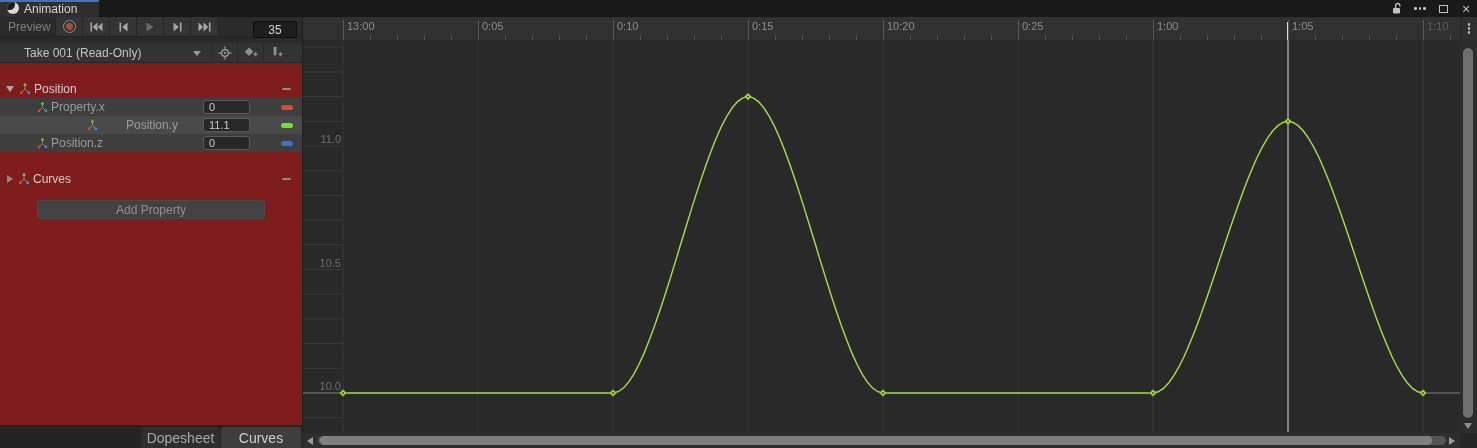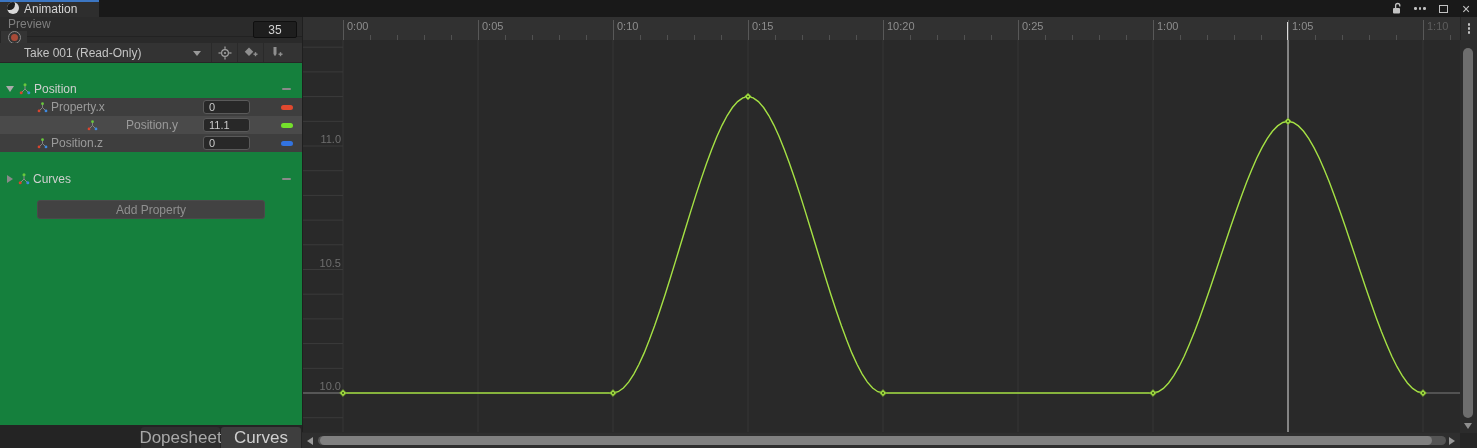--- a/index.html
+++ b/index.html
@@ -16,42 +16,42 @@
   .clip-icon{width:12px;height:12px;border-radius:50%;background:#d8d8d8;position:relative;overflow:hidden;flex:0 0 auto;}
   .clip-icon::before{content:"";position:absolute;left:-3px;top:-3px;width:11px;height:11px;border-radius:50%;background:#1d1d1d;}
   .win-controls{position:absolute;right:4px;top:0;height:17px;display:flex;align-items:center;gap:9px;}
   .wc{display:flex;align-items:center;justify-content:center;width:14px;height:14px;cursor:default;}
   .dots span{display:block;width:2.5px;height:2.5px;border-radius:50%;background:#c2c2c2;margin:1.6px auto;}
   .maxbox{width:9px;height:8px;border:1.5px solid #c2c2c2;}
   .close-glyph{font-size:14px;color:#c2c2c2;line-height:1;}
 
   
   .toolbar{position:absolute;left:0;top:17px;width:302px;height:20px;background:#2b2b2b;
-           border-bottom:1px solid #222;display:flex;align-items:stretch;flex-direction:column;}
+           border-bottom:1px solid #222;display:flex;align-items:stretch;}
   .preview-btn{width:55px;display:flex;align-items:center;padding-left:8px;font-size:12px;color:#7f7f7f;}
   .tbtn{width:27px;display:flex;align-items:center;justify-content:center;background:#343434;
         border-left:1px solid #262626;}
   .record-circle{width:13px;height:13px;border:1.5px solid #8d8d8d;border-radius:50%;
                  display:flex;align-items:center;justify-content:center;}
   .record-circle i{width:7px;height:7px;border-radius:50%;background:#a84b38;}
   .tbtn svg{display:block;}
   .frame-input{position:absolute;right:5px;top:4px;width:44px;height:17px;background:#1e1e1e;
                border:1px solid #0f0f0f;border-radius:2px;color:#d2d2d2;font-size:12px;
                text-align:center;font-family:"Liberation Sans",sans-serif;padding:0;}
 
   
   .take-row{position:absolute;left:0;top:43px;width:302px;height:20px;background:#333;
             border-bottom:1px solid #262626;display:flex;align-items:stretch;}
   .clip-dd{width:211px;display:flex;align-items:center;padding-left:24px;font-size:12px;color:#c4c4c4;position:relative;}
   .dd-caret{position:absolute;right:10px;top:8px;width:0;height:0;
             border-left:4px solid transparent;border-right:4px solid transparent;border-top:5px solid #999;}
   .krow-btn{width:26px;display:flex;align-items:center;justify-content:center;border-left:1px solid #2a2a2a;}
 
   
-  .prop-list{position:absolute;left:0;top:63px;width:302px;height:362px;background:#15803d;}
+  .prop-list{position:absolute;left:0;top:63px;width:302px;height:362px;background:#7f1d1d;}
   .prow{position:absolute;left:0;width:302px;height:18px;display:flex;align-items:center;font-size:12px;}
   .prow.shade{background:#3e3e3e;}
   .prow.selected{background:#4a4a4a;gap:25px;}
   .tri-exp{width:0;height:0;border-left:4px solid transparent;border-right:4px solid transparent;
            border-top:6px solid #aaa;margin-left:6px;}
   .tri-col{width:0;height:0;border-top:4px solid transparent;border-bottom:4px solid transparent;
            border-left:6px solid #8a8a8a;margin-left:7px;}
   .tricon{margin:0 3px 0 5px;flex:0 0 auto;}
   .glabel{color:#cfcfcf;}
   .clabel{color:#9a9a9a;}
@@ -61,21 +61,21 @@
           display:flex;align-items:center;padding-left:5px;}
   .pill{position:absolute;left:281px;top:7px;width:12px;height:5px;border-radius:2.5px;}
   .gdash{position:absolute;left:282px;top:8px;width:9px;height:2px;border-radius:1px;background:#8a8a8a;}
   .add-prop{position:absolute;left:37px;top:137px;width:228px;height:19px;background:#424242;
             border:1px solid #4a4a4a;border-radius:3px;color:#8f8f8f;font-size:12px;
             display:flex;align-items:center;justify-content:center;}
 
   
   .bottom-bar{position:absolute;left:0;top:425px;width:302px;height:23px;background:#242424;}
   .btab{position:absolute;top:2px;height:21px;display:flex;align-items:center;justify-content:center;
-        font-size:17px;border-radius:3px 3px 0 0;}
+        font-size:14px;border-radius:3px 3px 0 0;}
   .btab.inactive{left:141px;width:79px;background:#2f2f2f;color:#a8a8a8;}
   .btab.active{left:221px;width:80px;background:#3e3e3e;color:#d0d0d0;}
 
   
   .ruler{position:absolute;left:302px;top:17px;width:1158px;height:23px;background:#313131;
          border-left:1px solid #1f1f1f;overflow:hidden;}
   .rtick-major{position:absolute;top:3px;bottom:0;width:1px;background:#585858;}
   .rtick-minor{position:absolute;bottom:0;width:1px;height:5px;background:#515151;}
   .rlabel{position:absolute;top:3px;font-size:11px;color:#8d8d8d;white-space:nowrap;}
   .rlabel.dim{color:#5e5e5e;}
@@ -277,21 +277,21 @@
     <div class="add-prop">Add Property</div>
   </div>
 
   <div class="bottom-bar">
     <div class="btab inactive">Dopesheet</div>
     <div class="btab active">Curves</div>
   </div>
 
   <div class="ruler" id="ruler">
       <div class="rtick-major" style="left: 40px;"></div>
-      <div class="rlabel" style="left: 44px;">0:00</div>
+      <div class="rlabel" style="left: 44px;">13:00</div>
       <div class="rtick-minor" style="left: 67px;"></div>
       <div class="rtick-minor" style="left: 94px;"></div>
       <div class="rtick-minor" style="left: 121px;"></div>
       <div class="rtick-minor" style="left: 148px;"></div>
       <div class="rtick-major" style="left: 175px;"></div>
       <div class="rlabel" style="left: 179px;">0:05</div>
       <div class="rtick-minor" style="left: 202px;"></div>
       <div class="rtick-minor" style="left: 229px;"></div>
       <div class="rtick-minor" style="left: 256px;"></div>
       <div class="rtick-minor" style="left: 283px;"></div>

